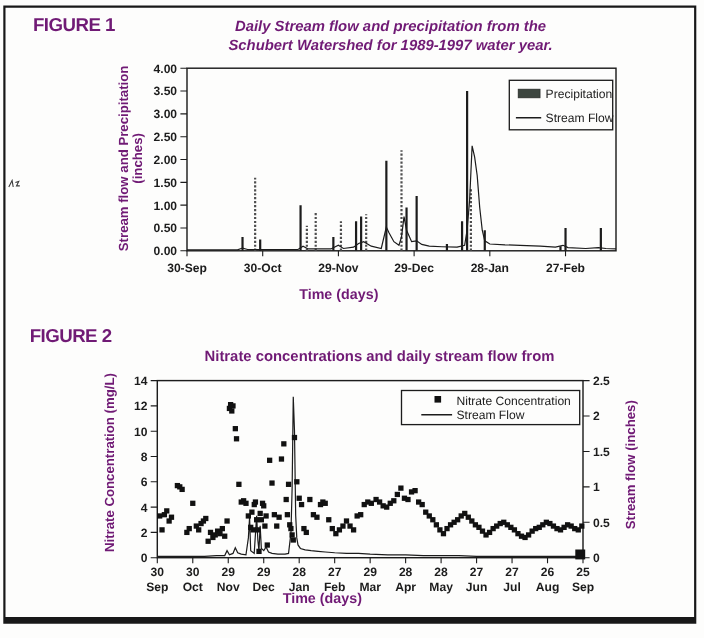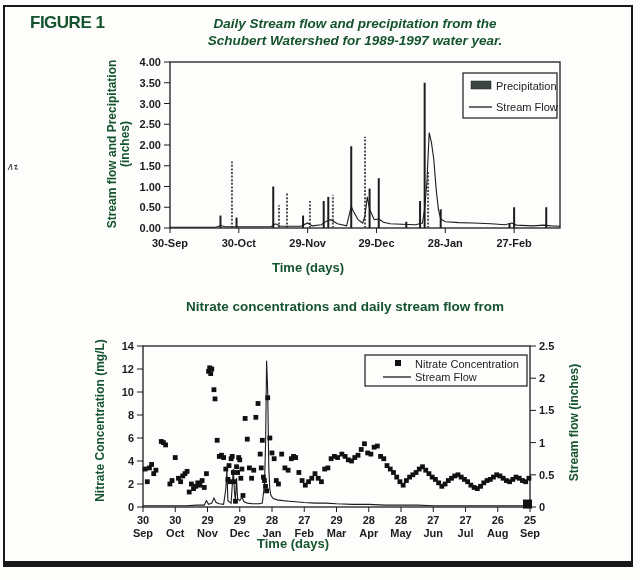--- a/index.html
+++ b/index.html
@@ -1,17 +1,17 @@
 <!DOCTYPE html>
 <html><head>
 <meta charset="utf-8">
 <style>
   html,body{margin:0;padding:0;background:#ffffff;}
   .page{position:relative;width:640px;height:580px;background:#fdfdfc;overflow:hidden;
-        font-family:"Liberation Sans",sans-serif;color:#14532d;}
+        font-family:"Liberation Sans",sans-serif;color:#701a75;}
   .border-box{position:absolute;left:3px;top:5px;width:630px;height:562px;
         border:2px solid #181818;border-bottom:6px solid #181818;box-sizing:border-box;}
   .fig-label{position:absolute;font-weight:800;font-size:17px;letter-spacing:-0.5px;}
   .fig-title{position:absolute;text-align:center;font-weight:700;font-size:13.5px;line-height:17px;}
   .axis-title{position:absolute;text-align:center;font-weight:700;font-size:12px;line-height:13px;}
   .rot{transform:rotate(-90deg);}
   .xtitle{position:absolute;font-weight:700;font-size:13px;}
   svg.chart{position:absolute;}
   svg .tick{font:600 11px "Liberation Sans",sans-serif;fill:#1c1c1c;}
   svg .leg{font:400 11px "Liberation Sans",sans-serif;fill:#1c1c1c;}
@@ -97,22 +97,23 @@
       <polyline points="75.0,175.2 120.9,175.2 125.5,173.5 130.1,174.8 175.9,174.8 180.5,171.8 185.1,174.3 205.8,174.3 212.6,171.0 217.2,173.9 226.4,172.7 231.0,169.4 235.6,167.7 242.5,171.8 251.6,173.9 256.2,154.4 258.5,159.4 263.1,167.7 267.7,171.0 270.0,163.6 272.3,144.9 274.6,157.3 279.2,167.7 283.8,166.9 288.4,170.2 295.2,171.8 306.7,172.3 320.5,172.7 327.4,171.0 329.6,157.3 331.9,130.3 334.2,80.6 336.5,90.9 338.8,107.5 341.1,136.6 343.4,157.3 345.7,166.9 350.3,169.8 364.1,170.6 377.8,171.0 396.2,171.8 409.9,172.7 416.8,171.0 421.4,173.1 437.5,173.9 448.9,173.1 455.8,173.9 465.0,174.3" fill="none" stroke="#1c1c1c" stroke-width="1.1"></polyline>
       <rect x="368" y="21" width="94" height="45" fill="#fdfdfc" stroke="#1c1c1c" stroke-width="1.2"></rect>
       <rect x="376" y="29" width="20" height="8" fill="#3c453f" stroke="#222" stroke-width="0.5"></rect>
       <text x="401" y="37.5" class="leg">Precipitation</text>
       <line x1="374" y1="55" x2="397" y2="55" stroke="#1c1c1c" stroke-width="1.3"></line>
       <text x="401" y="59" class="leg">Stream Flow</text>
     </svg>
 
   <div class="xtitle" style="left:272px;top:260px;width:160px;">Time (days)</div>
 
-
-  <div class="fig-title" style="left:165px;top:298px;width:360px;">
+  <div class="fig-label" style="left:27px;top:296px;">FIGURE 2</div>
+
+  <div class="fig-title" style="left:165px;top:315px;width:360px;">
     <div>Nitrate concentrations and daily stream flow from</div>
   </div>
 
   <div class="axis-title rot" style="left:5px;top:414px;width:190px;">Nitrate Concentration (mg/L)</div>
 
   <div class="axis-title rot" style="left:494px;top:416px;width:160px;">Stream flow (inches)</div>
 
   <svg id="chart2" class="chart" style="left:95px;top:335px;" width="520" height="235" viewBox="0 0 520 235">
       <rect x="48" y="11" width="387" height="161" fill="none" stroke="#1c1c1c" stroke-width="1.3"></rect>
       <line x1="42" y1="172" x2="48" y2="172" stroke="#1c1c1c" stroke-width="1"></line>

